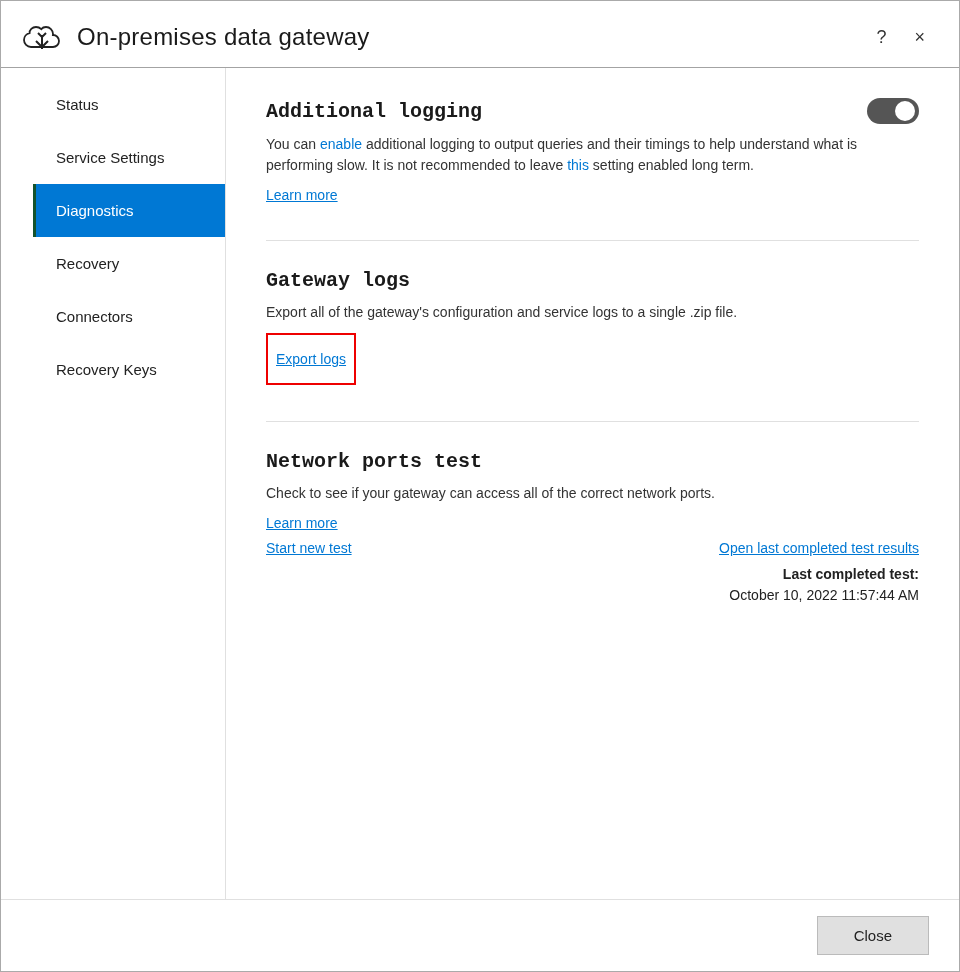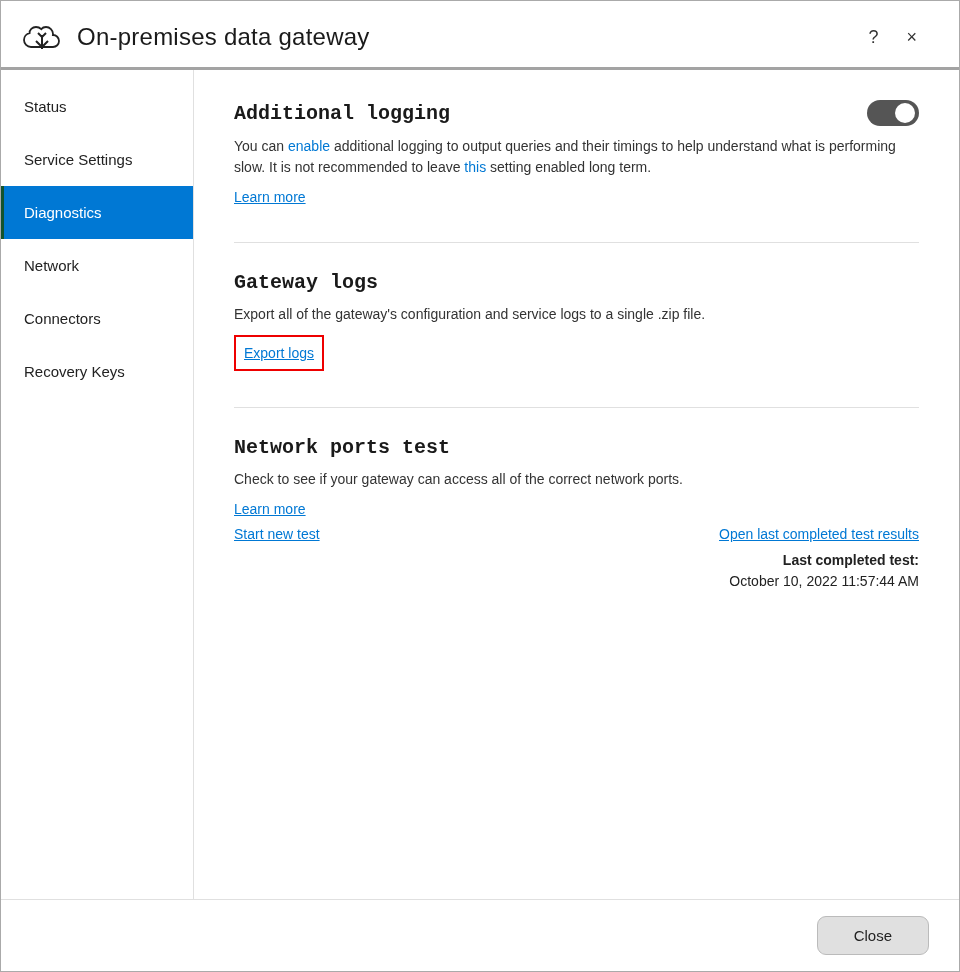--- a/index.html
+++ b/index.html
@@ -18,22 +18,22 @@
       background: #fff;
       border: 1px solid #aaa;
       box-shadow: 4px 4px 20px rgba(0,0,0,0.3);
       display: flex;
       flex-direction: column;
     }
     .title-bar {
       display: flex;
       align-items: center;
       justify-content: space-between;
-      padding: 18px 36px 12px 20px;
-      border-bottom: 3px solid #a3a3a3;
+      padding: 18px 28px 12px 20px;
+      border-bottom: 1px solid #a3a3a3;
       background: #fff;
     }
     .title-left {
       display: flex;
       align-items: center;
       gap: 14px;
     }
     .title-icon {
       font-size: 36px;
       color: #222;
@@ -54,20 +54,21 @@
       background: none;
       border: none;
       font-size: 18px;
       cursor: pointer;
       color: #333;
       padding: 2px 6px;
     }
     .content-area {
       display: flex;
       flex: 1;
+      margin-left: 32px;
     }
     .sidebar {
       width: 193px;
       min-width: 193px;
       border-right: 1px solid #e0e0e0;
       padding-top: 10px;
       background: #fff;
     }
     .sidebar-item {
       padding: 18px 20px;
@@ -116,21 +117,21 @@
       border: none;
       padding: 0;
     }
     .export-logs-link {
       display: inline-block;
       color: #0078d4;
       text-decoration: underline;
       cursor: pointer;
       font-size: 14px;
       border: 2px solid #e00;
-      padding: 8px 8px;
+      padding: 16px 8px;
     }
     .toggle-switch {
       position: relative;
       width: 52px;
       height: 26px;
       flex-shrink: 0;
     }
     .toggle-slider {
       position: absolute;
       inset: 0;
@@ -178,21 +179,21 @@
       border-top: 1px solid #e0e0e0;
       background: #fff;
     }
     .close-btn {
       background: #e0e0e0;
       border: 1px solid #bbb;
       padding: 10px 36px;
       font-size: 15px;
       cursor: pointer;
       color: #222;
-      border-radius: 9px;
+      border-radius: 0;
     }
     .highlight { color: #0078d4; }
     .cloud-icon {
       display: inline-flex;
       align-items: center;
     }
   </style>
 </head>
 <body>
 
@@ -223,21 +224,21 @@
       <div class="sidebar-item">
         <span>Status</span>
       </div>
       <div class="sidebar-item">
         <span>Service Settings</span>
       </div>
       <div class="sidebar-item active">
         <span>Diagnostics</span>
       </div>
       <div class="sidebar-item">
-        <span>Network</span>
+        <span>Recovery</span>
       </div>
       <div class="sidebar-item">
         <span>Connectors</span>
       </div>
       <div class="sidebar-item">
         <span>Recovery Keys</span>
       </div>
     </div>
 
     <div class="main-content">

